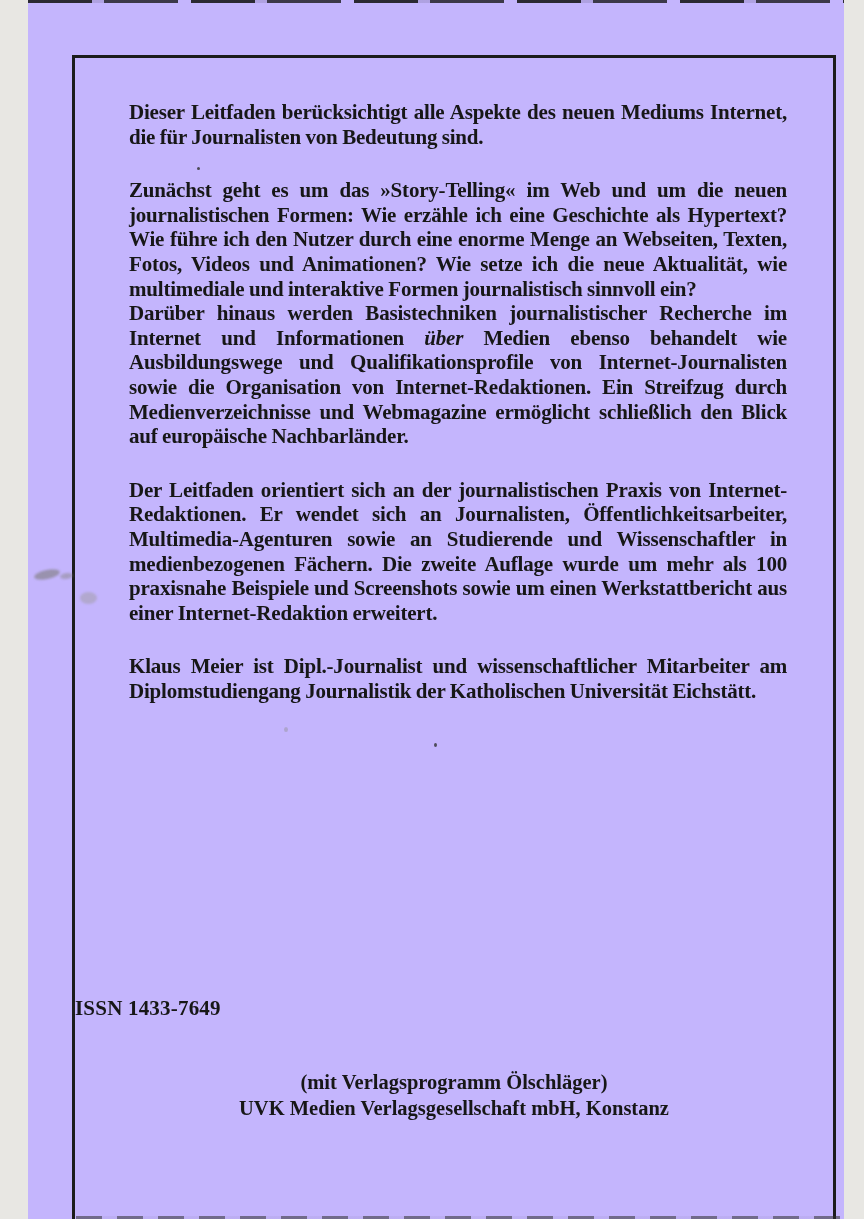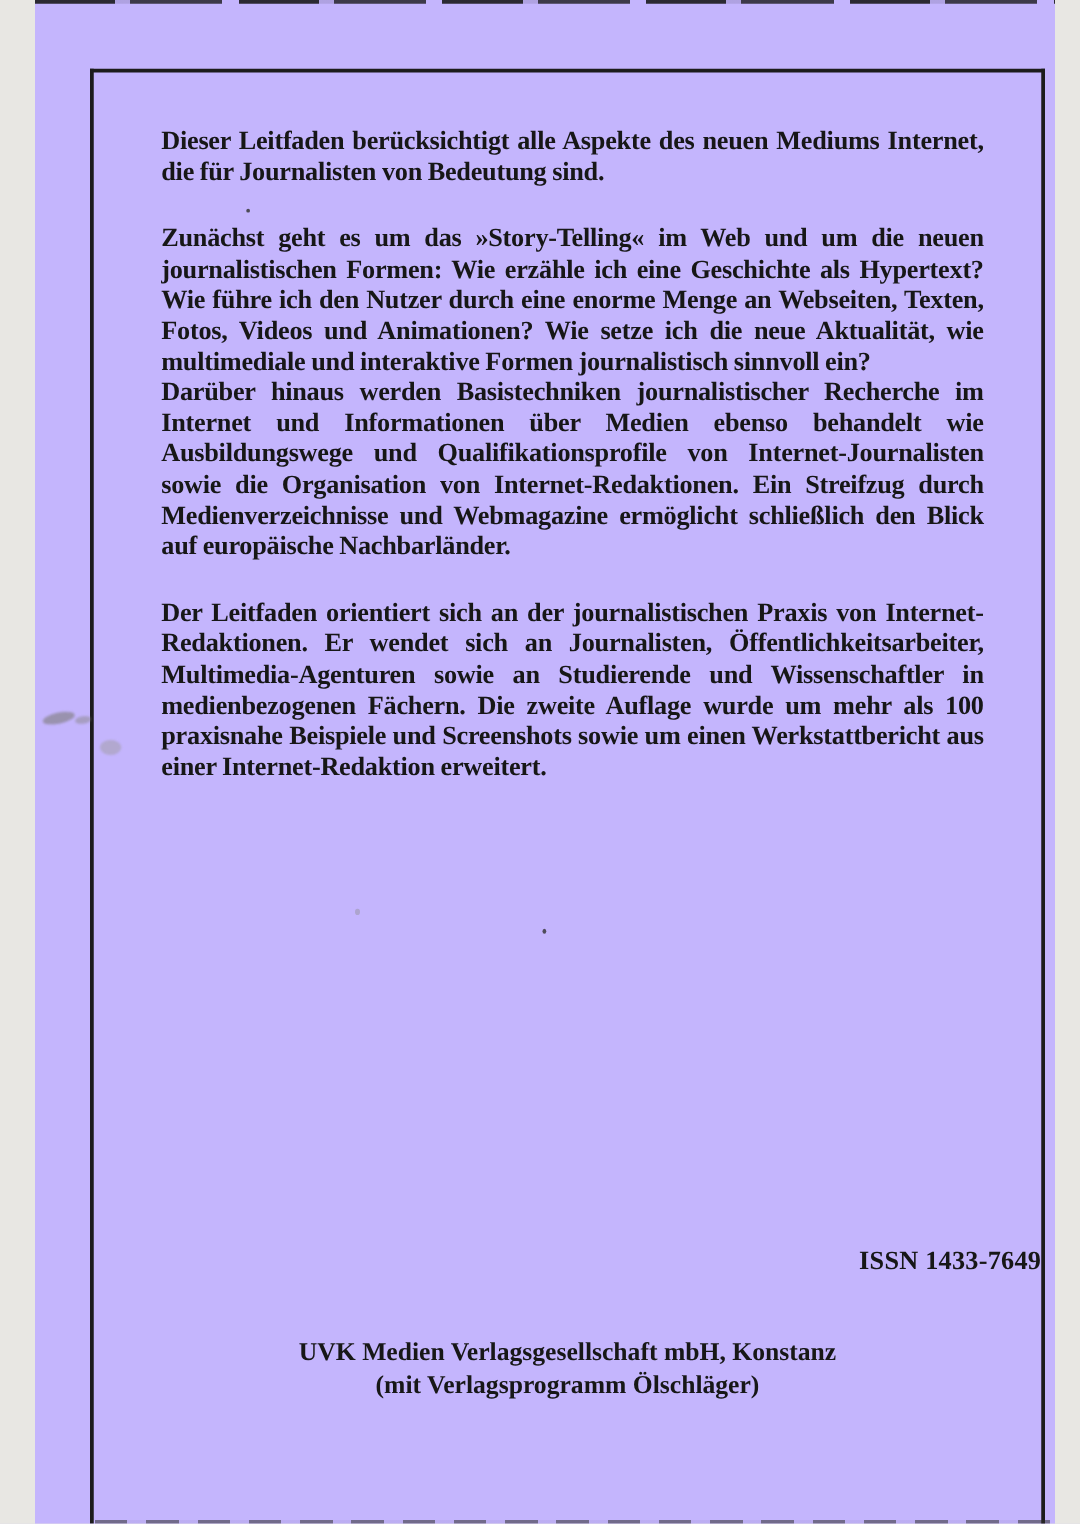--- a/index.html
+++ b/index.html
@@ -36,24 +36,24 @@
     border: 3px solid #1c1c1c; border-bottom: none;
     box-sizing: border-box;
   }
   .blurb {
     position: absolute; left: 54px; top: 42px; width: 658px;
     font-size: 21px; line-height: 24.6px; font-weight: bold;
     text-align: justify; letter-spacing: -0.2px; word-spacing: -0.5px;
   }
   .para { margin: 0; }
   .para.gap { margin-top: 29px; }
-  .it { }
+  .it { font-style: italic; }
   .imprint {
     position: absolute; left: 0; width: 100%; top: 937px;
-    text-align: right; font-weight: bold;
+    text-align: left; font-weight: bold;
     font-size: 21px; line-height: 26px; letter-spacing: 0.2px;
   }
   .publisher {
     position: absolute; left: 0; width: 100%; top: 1012px;
     text-align: center; font-weight: bold;
     font-size: 20.5px; line-height: 25.5px;
   }
   
   .smudge, .dot { position: absolute; border-radius: 50%; }
   .smudge { filter: blur(1px); }
@@ -73,29 +73,30 @@
 
   <div class="scan-edge-top"></div>
 
   <div class="frame">
 
     <div class="blurb">
         <p class="para"><span>Dieser Leitfaden berücksichtigt alle Aspekte des neuen Mediums Internet, die für Journalisten von Bedeutung sind.</span></p>
         <p class="para gap"><span>Zunächst geht es um das »Story-Telling« im Web und um die neuen journalistischen Formen: Wie erzähle ich eine Geschichte als Hypertext? Wie führe ich den Nutzer durch eine enorme Menge an Webseiten, Texten, Fotos, Videos und Animationen? Wie setze ich die neue Aktualität, wie multimediale und interaktive Formen journalistisch sinnvoll ein?</span></p>
         <p class="para"><span>Darüber hinaus werden Basistechniken journalistischer Recherche im Internet und Informationen </span><span class="it">über</span><span> Medien ebenso behandelt wie Ausbildungswege und Qualifikationsprofile von Internet-Journalisten sowie die Organisation von Internet-Redaktionen. Ein Streifzug durch Medienverzeichnisse und Webmagazine ermöglicht schließlich den Blick auf europäische Nachbarländer.</span></p>
         <p class="para gap"><span>Der Leitfaden orientiert sich an der journalistischen Praxis von Internet-Redaktionen. Er wendet sich an Journalisten, Öffentlichkeitsarbeiter, Multimedia-Agenturen sowie an Studierende und Wissenschaftler in medienbezogenen Fächern. Die zweite Auflage wurde um mehr als 100 praxisnahe Beispiele und Screenshots sowie um einen Werkstattbericht aus einer Internet-Redaktion erweitert.</span></p>
+        <p class="para gap"><span>Klaus Meier ist Dipl.-Journalist und wissenschaftlicher Mitarbeiter am Diplomstudiengang Journalistik der Katholischen Universität Eichstätt.</span></p>
       </div>
 
     <div class="imprint">
       <div>ISSN 1433-7649</div>
     </div>
 
     <div class="publisher">
+      <div>(mit Verlagsprogramm Ölschläger)</div>
       <div>UVK Medien Verlagsgesellschaft mbH, Konstanz</div>
-      <div>(mit Verlagsprogramm Ölschläger)</div>
     </div>
 
   </div>
 
   <div class="smudge s1"></div>
   <div class="smudge s1b"></div>
   <div class="smudge s2"></div>
   <div class="dot d1"></div>
   <div class="dot d2"></div>
   <div class="dot d3"></div>

